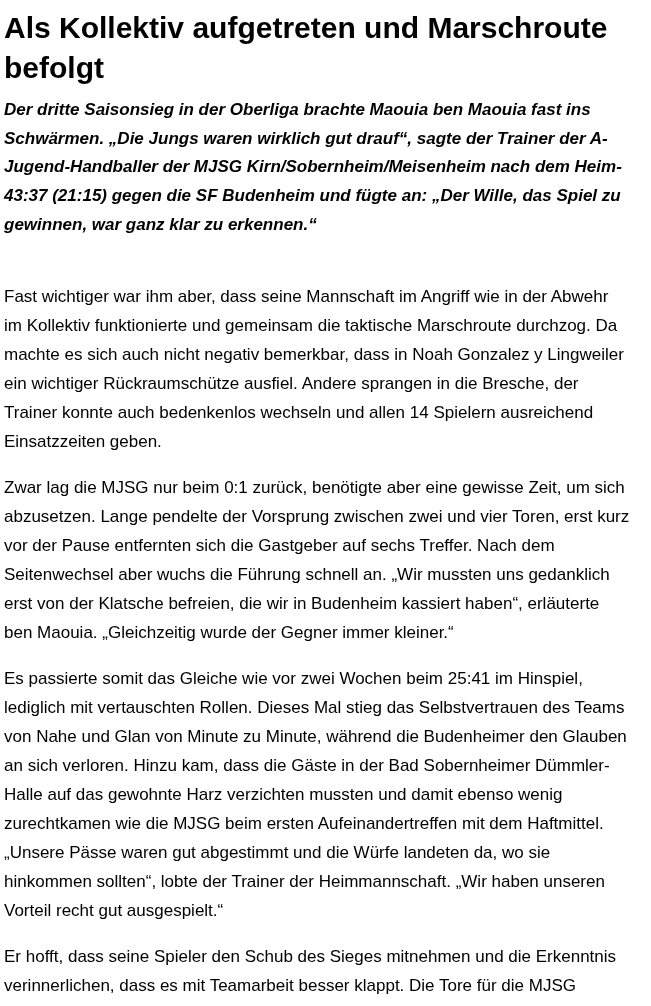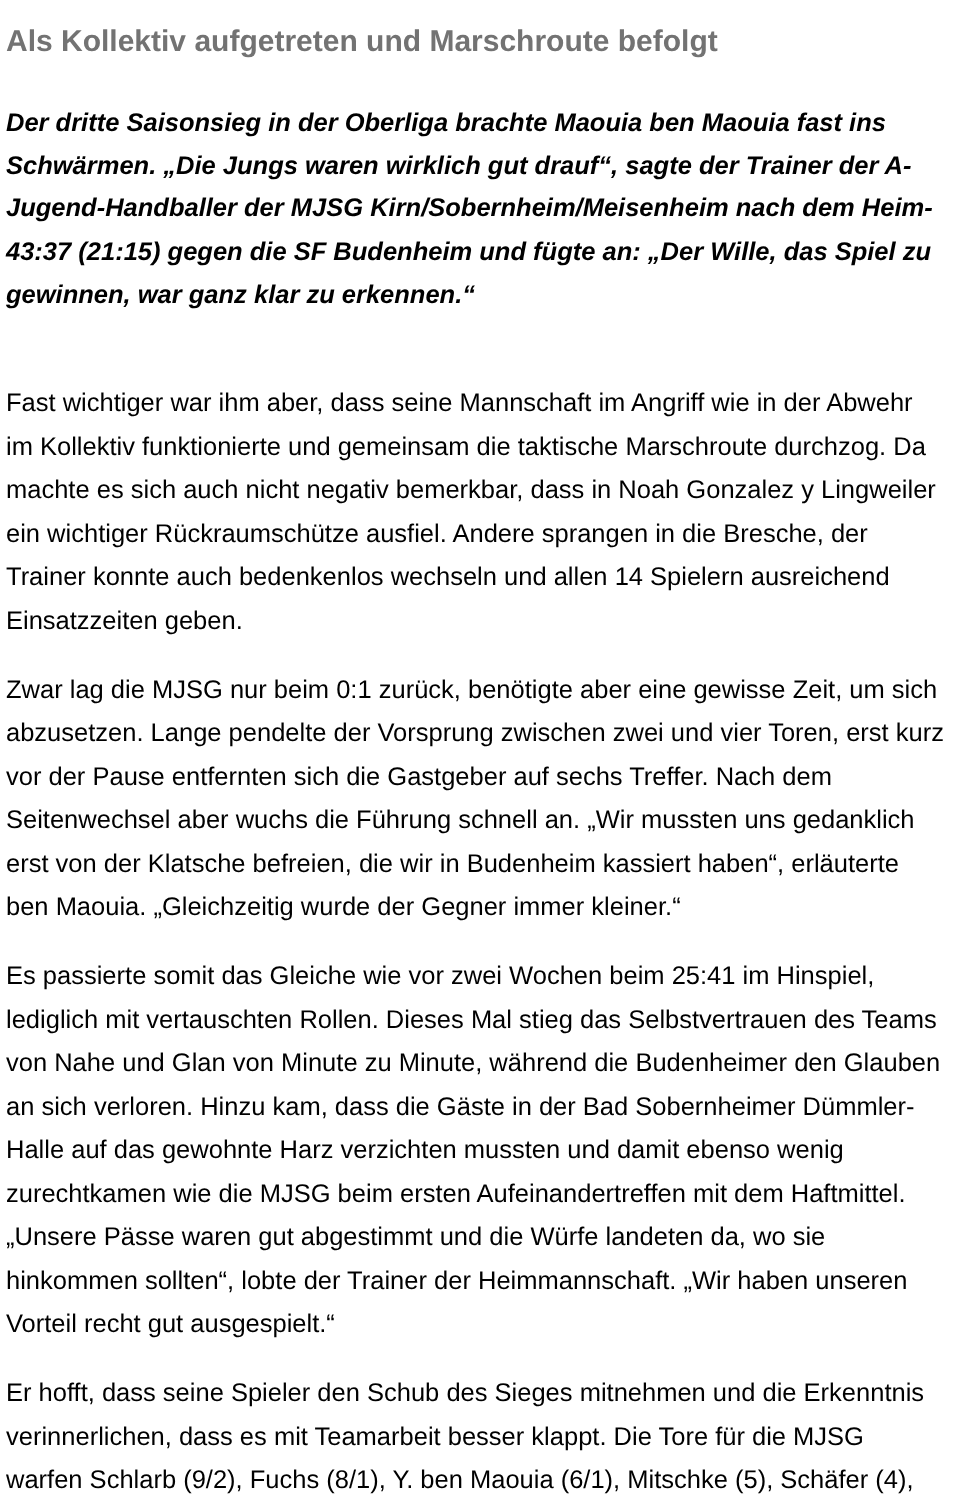--- a/index.html
+++ b/index.html
@@ -10,25 +10,25 @@
   .page {
     width: 651px;
     min-height: 1006px;
     box-sizing: border-box;
     padding: 8px 5px 10px 4px;
     background: #ffffff;
     color: #000000;
     font-family: "Liberation Sans", "DejaVu Sans", sans-serif;
   }
   .headline {
-    margin: 0 0 20px 0;
-    font-size: 20px;
+    margin: 0 0 8px 0;
+    font-size: 30px;
     line-height: 40px;
     font-weight: bold;
-    color: #737373;
+    color: #000000;
     letter-spacing: 0;
   }
   .lead {
     margin: 0 0 42px 0;
     font-size: 17px;
     line-height: 28.7px;
     font-weight: bold;
     color: #000000;
     font-style: italic;
   }

